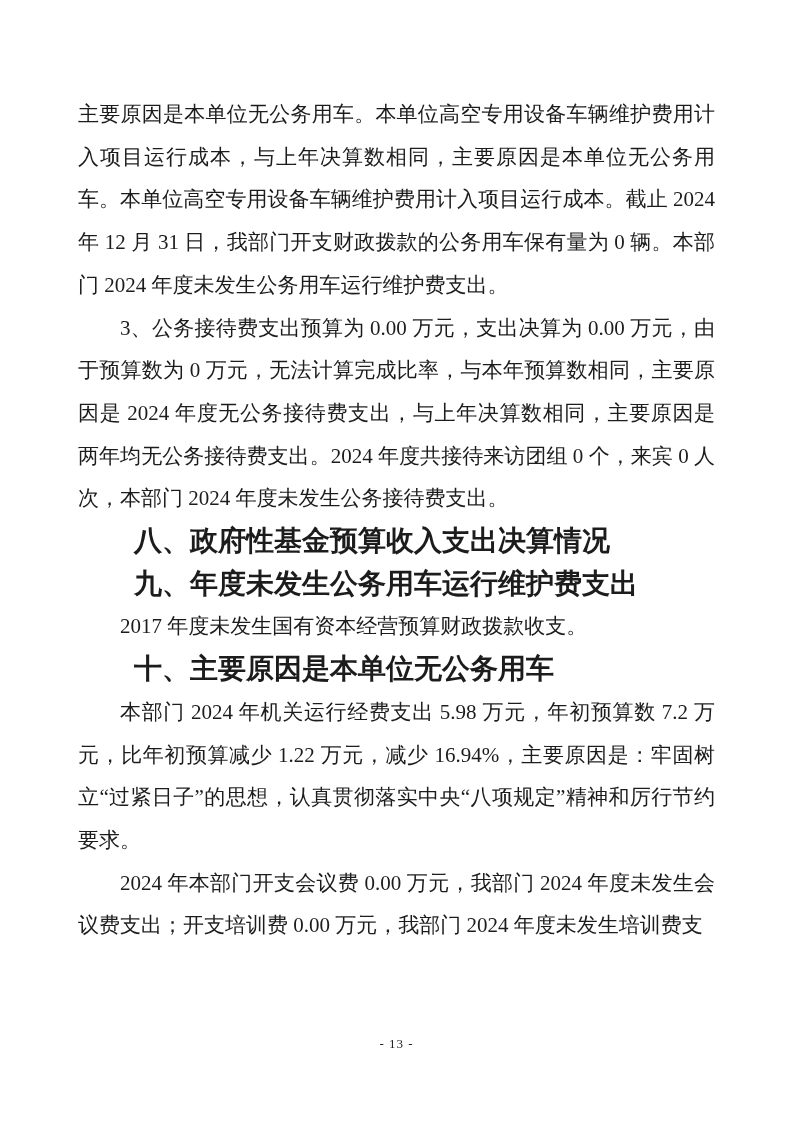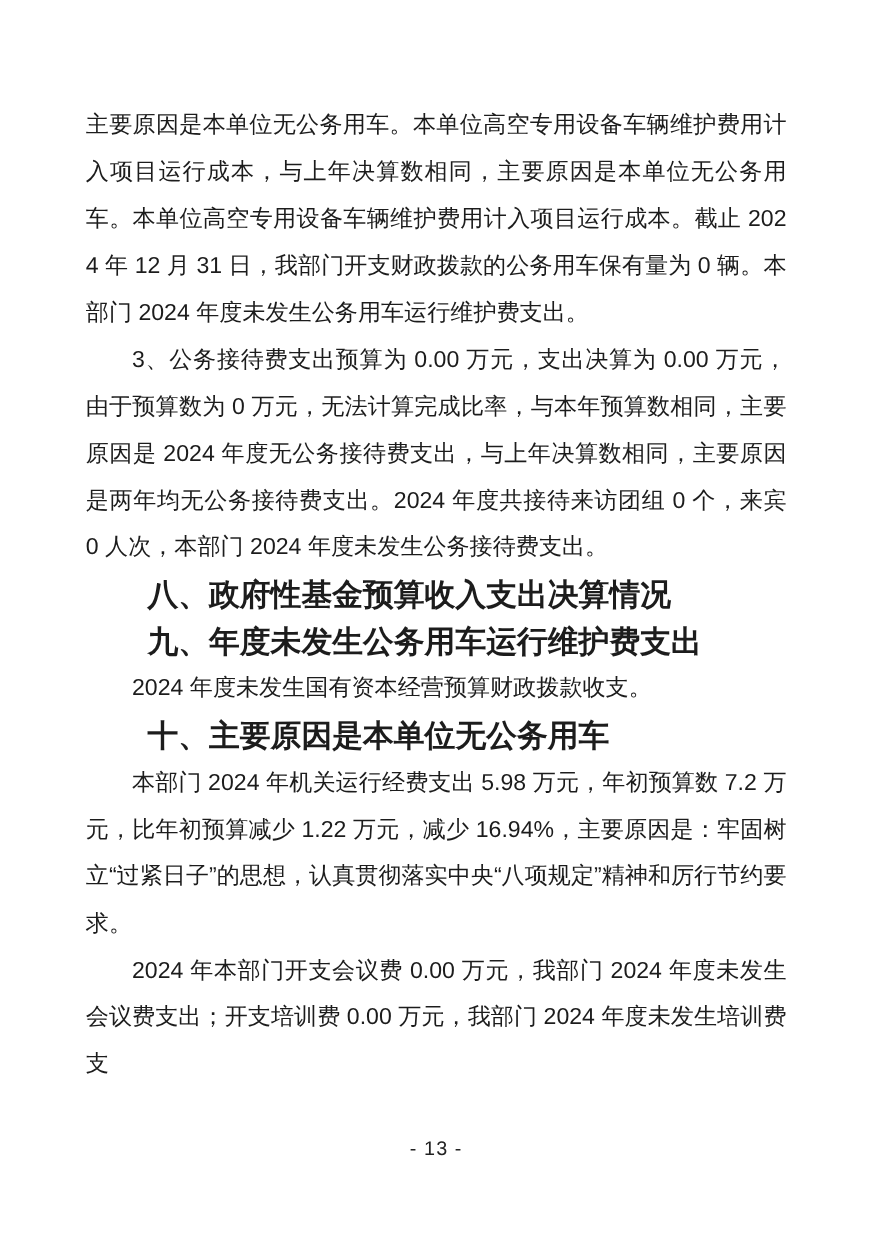--- a/index.html
+++ b/index.html
@@ -7,21 +7,21 @@
     padding: 0;
     background: #e8e8e8;
   }
   .page {
     position: relative;
     width: 793px;
     height: 1122px;
     margin: 0 auto;
     background: #ffffff;
     overflow: hidden;
-    font-family: Liberation Sans, sans-serif;
+    font-family: Liberation Serif, serif;
     color: #1c1c1c;
   }
   .doc-body {
     position: absolute;
     top: 93px;
     left: 78px;
     width: 637px;
   }
   .body-paragraph {
     margin: 0;
@@ -41,36 +41,36 @@
   }
   .indent {
     text-indent: 2em;
   }
   .page-footer {
     position: absolute;
     top: 1034px;
     left: 0;
     width: 100%;
     text-align: center;
-    font-size: 18px;
+    font-size: 13px;
     line-height: 20px;
     color: #222222;
     letter-spacing: 1px;
   }
 </style>
 </head>
 <body>
 
 <div class="page">
   <main class="doc-body">
       <p class="body-paragraph">主要原因是本单位无公务用车。本单位高空专用设备车辆维护费用计入项目运行成本，与上年决算数相同，主要原因是本单位无公务用车。本单位高空专用设备车辆维护费用计入项目运行成本。截止 2024 年 12 月 31 日，我部门开支财政拨款的公务用车保有量为 0 辆。本部门 2024 年度未发生公务用车运行维护费支出。</p>
       <p class="body-paragraph indent">3、公务接待费支出预算为 0.00 万元，支出决算为 0.00 万元，由于预算数为 0 万元，无法计算完成比率，与本年预算数相同，主要原因是 2024 年度无公务接待费支出，与上年决算数相同，主要原因是两年均无公务接待费支出。2024 年度共接待来访团组 0 个，来宾 0 人次，本部门 2024 年度未发生公务接待费支出。</p>
       <h3 class="section-heading indent">八、政府性基金预算收入支出决算情况</h3>
       <h3 class="section-heading indent">九、年度未发生公务用车运行维护费支出</h3>
-      <p class="body-paragraph indent">2024 年度未发生国有资本经营预算财政拨款收支。</p>
+      <p class="body-paragraph indent">2017 年度未发生国有资本经营预算财政拨款收支。</p>
       <h3 class="section-heading indent">十、主要原因是本单位无公务用车</h3>
       <p class="body-paragraph indent">本部门 2024 年机关运行经费支出 5.98 万元，年初预算数 7.2 万元，比年初预算减少 1.22 万元，减少 16.94%，主要原因是：牢固树立“过紧日子”的思想，认真贯彻落实中央“八项规定”精神和厉行节约要求。</p>
       <p class="body-paragraph indent">2024 年本部门开支会议费 0.00 万元，我部门 2024 年度未发生会议费支出；开支培训费 0.00 万元，我部门 2024 年度未发生培训费支</p>
     </main>
   <footer class="page-footer">
     <span>- 13 -</span>
   </footer>
 </div>
 
 </body></html>

